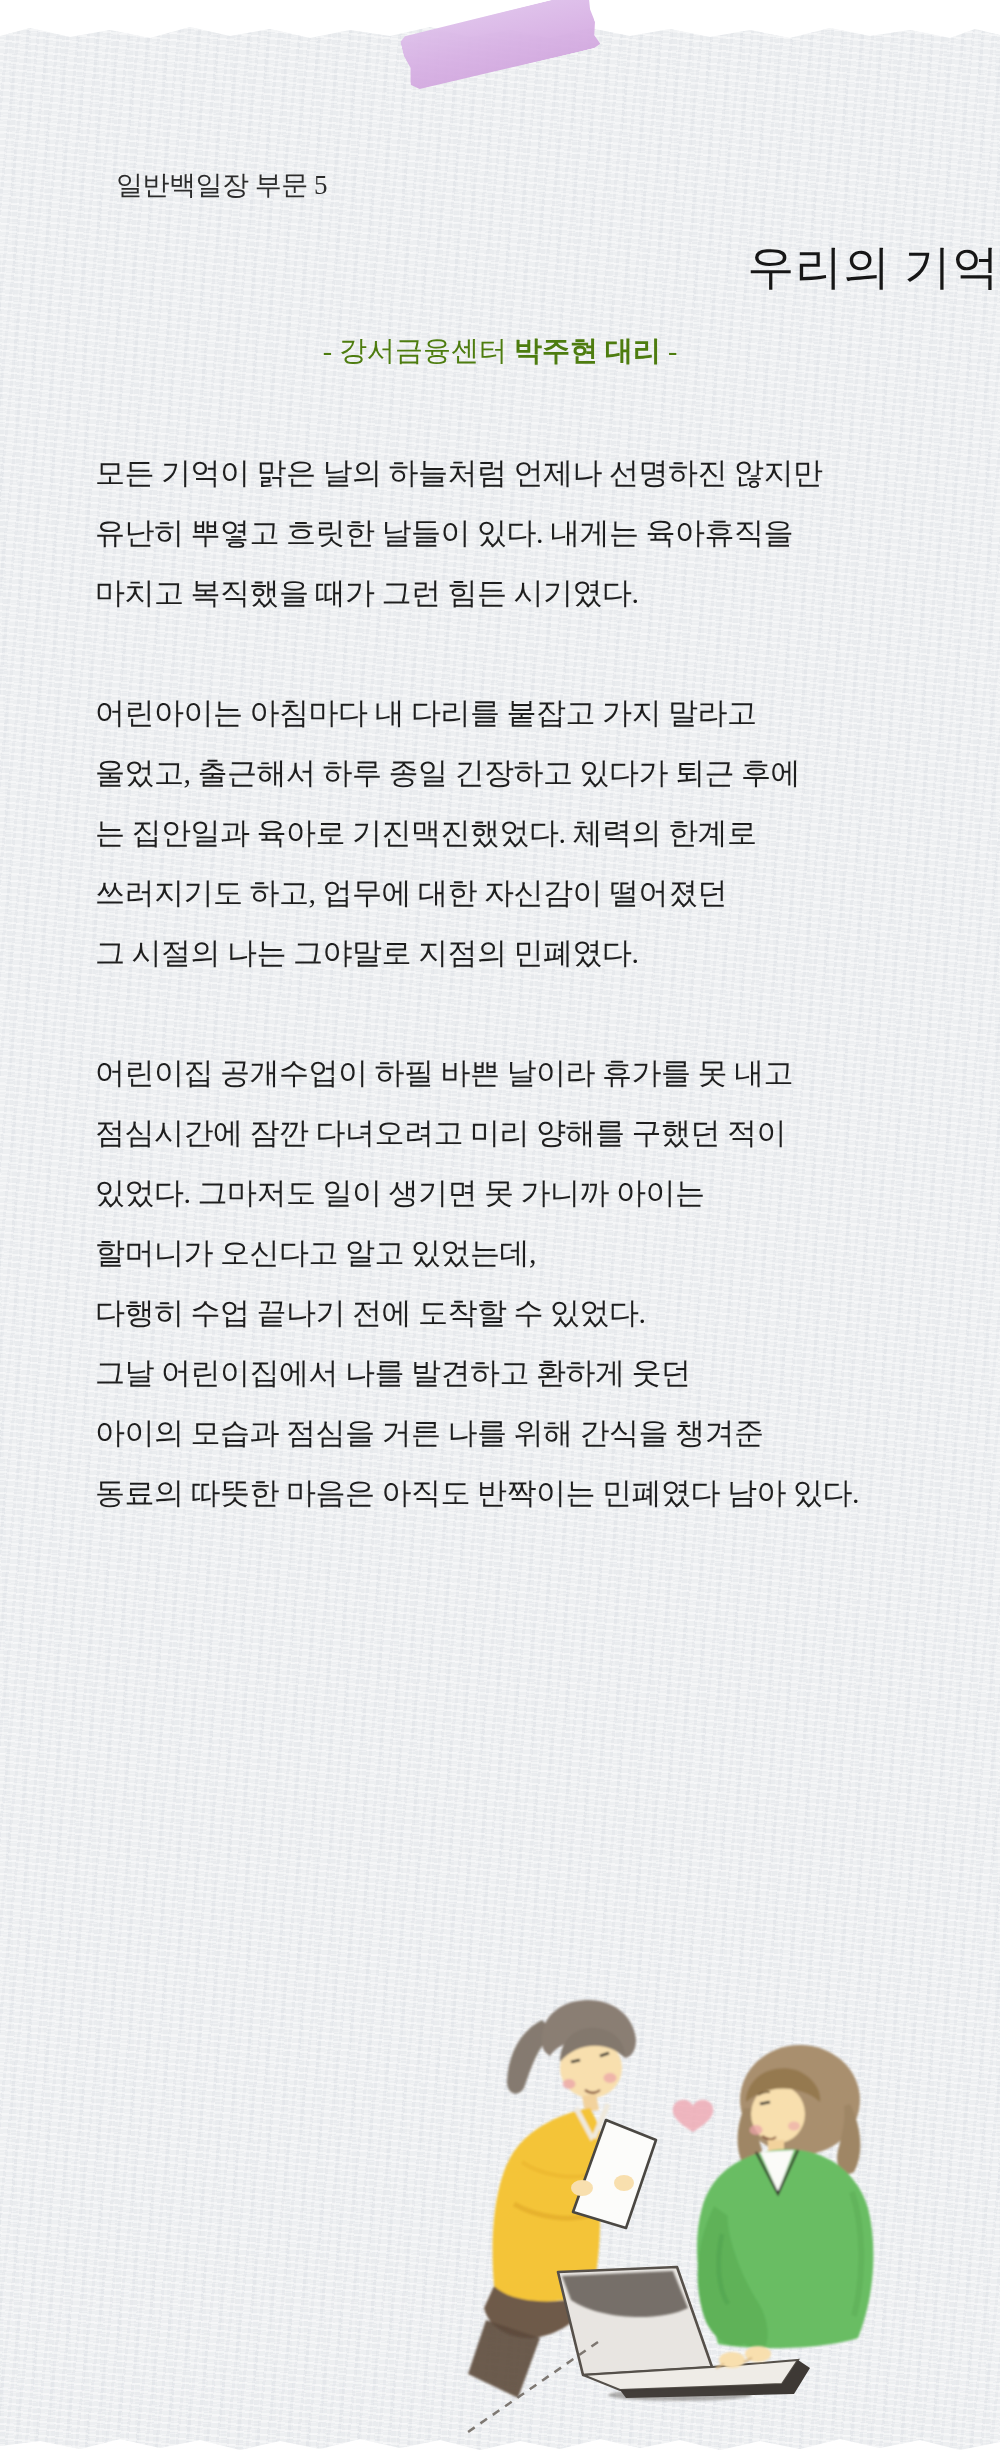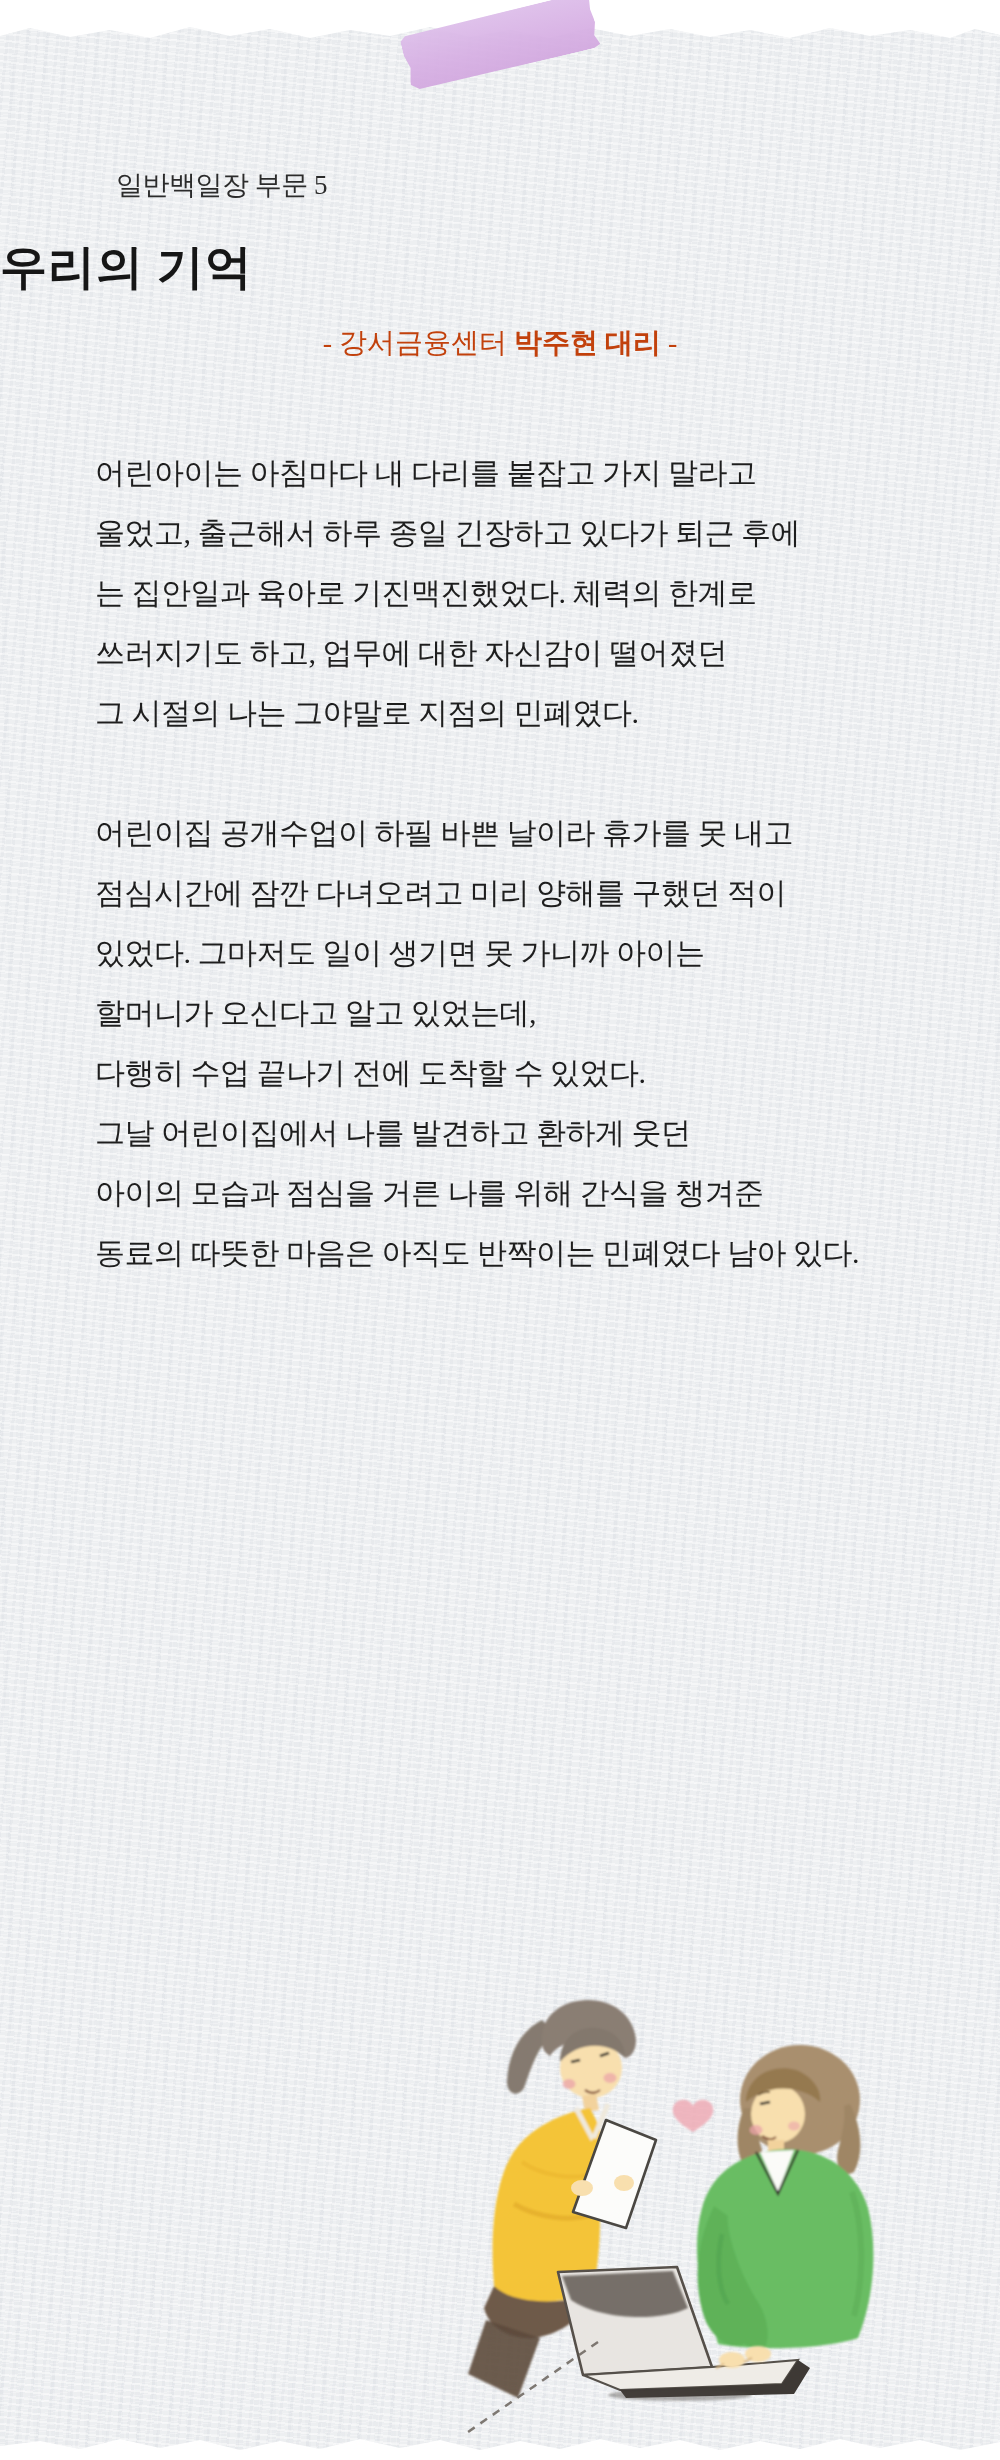--- a/index.html
+++ b/index.html
@@ -31,27 +31,27 @@
     z-index:3;
   }
   .category{
     position:absolute;left:116px;top:134px;
     font-size:27px;color:#2b2b2b;letter-spacing:-0.5px;
     z-index:2;
     margin-top:33px;
   }
   .title{
     position:absolute;left:0;top:236px;width:1000px;
-    margin:0;text-align:left;
-    font-size:47px;font-weight:700;color:#161616;letter-spacing:1px;
+    margin:0;text-align:right;
+    font-size:47px;font-weight:400;color:#161616;letter-spacing:1px;
     z-index:2;
   }
   .byline{
-    position:absolute;left:0;top:324px;width:1000px;
-    text-align:center;font-size:28px;color:#c2410c;
+    position:absolute;left:0;top:332px;width:1000px;
+    text-align:center;font-size:28px;color:#4d7c0f;
     z-index:2;
   }
   .byline .author{font-weight:bold;}
   .essay{
     position:absolute;left:95px;top:443px;width:860px;
     font-size:30px;line-height:60px;color:#1e1e1e;
     letter-spacing:-0.5px;
     z-index:2;
   }
   .essay p{margin:0 0 60px 0;white-space:pre-line;}
@@ -67,20 +67,23 @@
 
 <div class="tape"></div>
 
 <div class="category">일반백일장 부문 5</div>
 
 <h1 class="title">우리의 기억</h1>
 
 <div class="byline"><span>- 강서금융센터 </span><span class="author">박주현 대리</span><span> -</span></div>
 
 <div class="essay">
+  <p>모든 기억이 맑은 날의 하늘처럼 언제나 선명하진 않지만
+유난히 뿌옇고 흐릿한 날들이 있다. 내게는 육아휴직을
+마치고 복직했을 때가 그런 힘든 시기였다.</p>
   <p>어린아이는 아침마다 내 다리를 붙잡고 가지 말라고
 울었고, 출근해서 하루 종일 긴장하고 있다가 퇴근 후에
 는 집안일과 육아로 기진맥진했었다. 체력의 한계로
 쓰러지기도 하고, 업무에 대한 자신감이 떨어졌던
 그 시절의 나는 그야말로 지점의 민폐였다.</p>
   <p>어린이집 공개수업이 하필 바쁜 날이라 휴가를 못 내고
 점심시간에 잠깐 다녀오려고 미리 양해를 구했던 적이
 있었다. 그마저도 일이 생기면 못 가니까 아이는
 할머니가 오신다고 알고 있었는데,
 다행히 수업 끝나기 전에 도착할 수 있었다.

